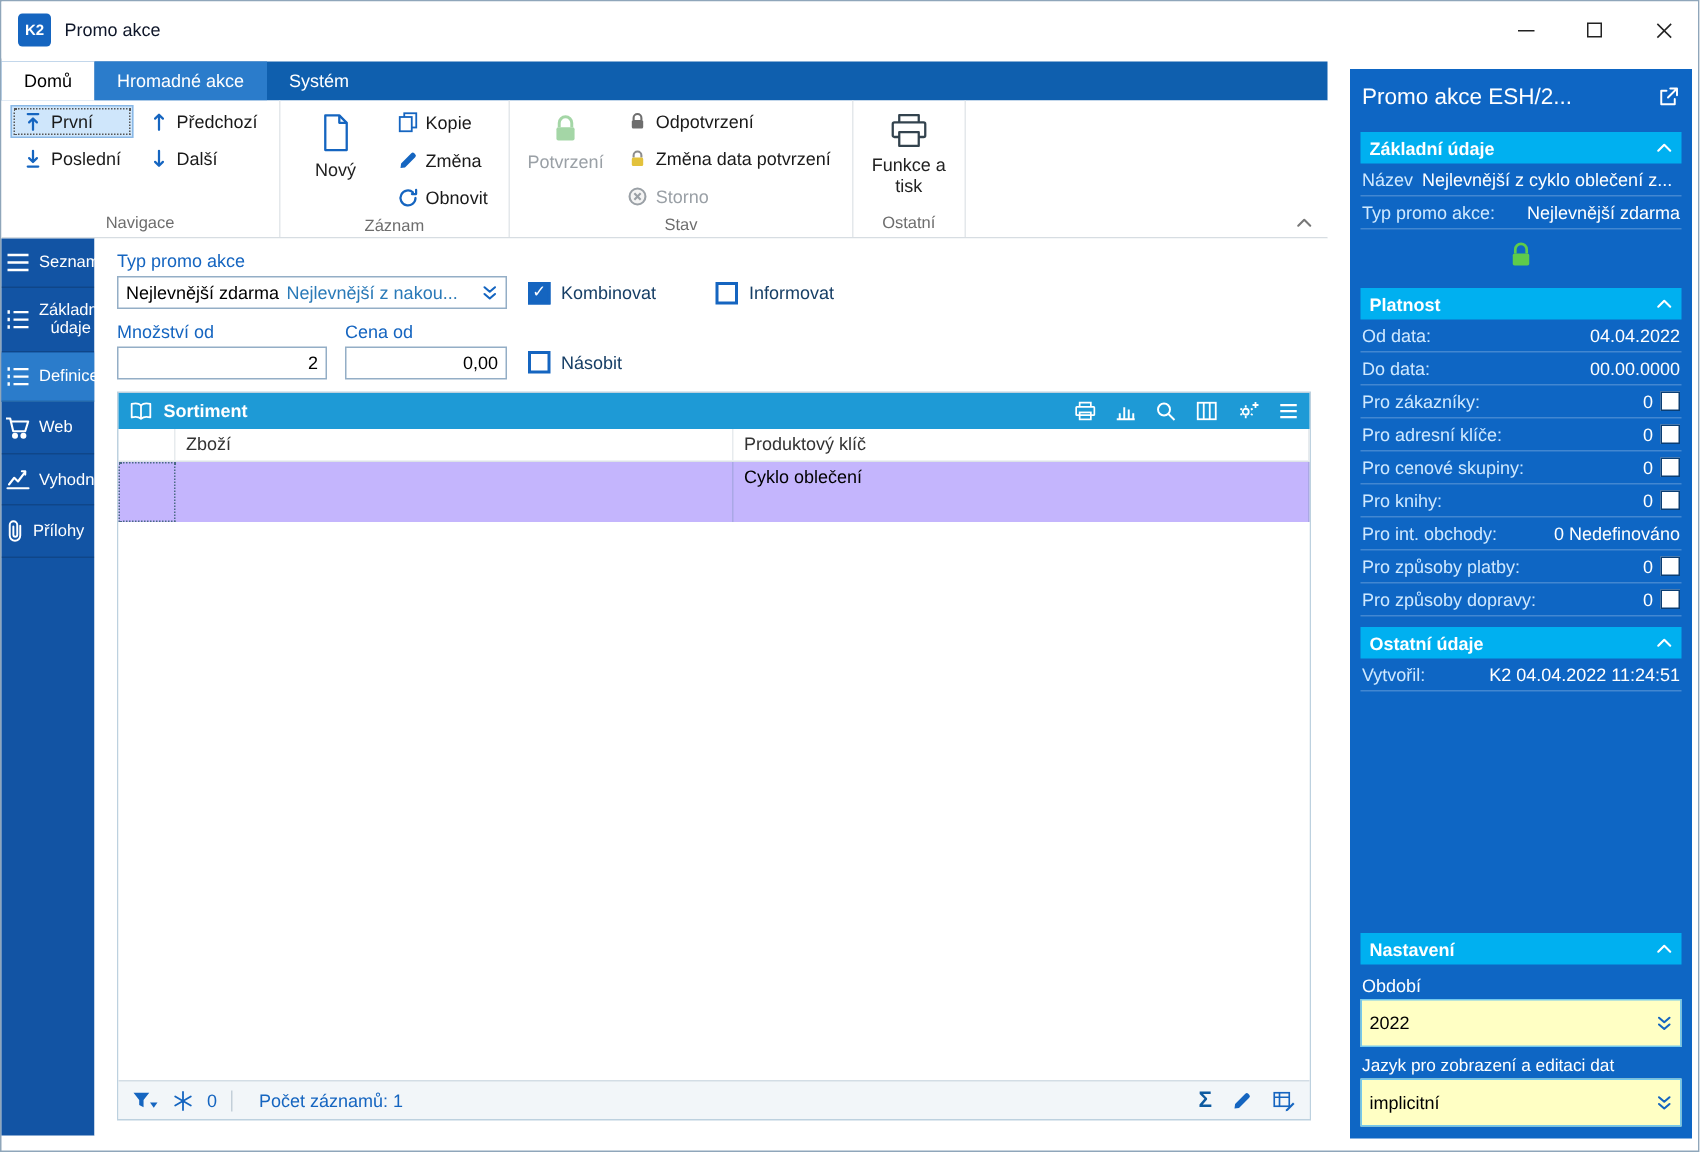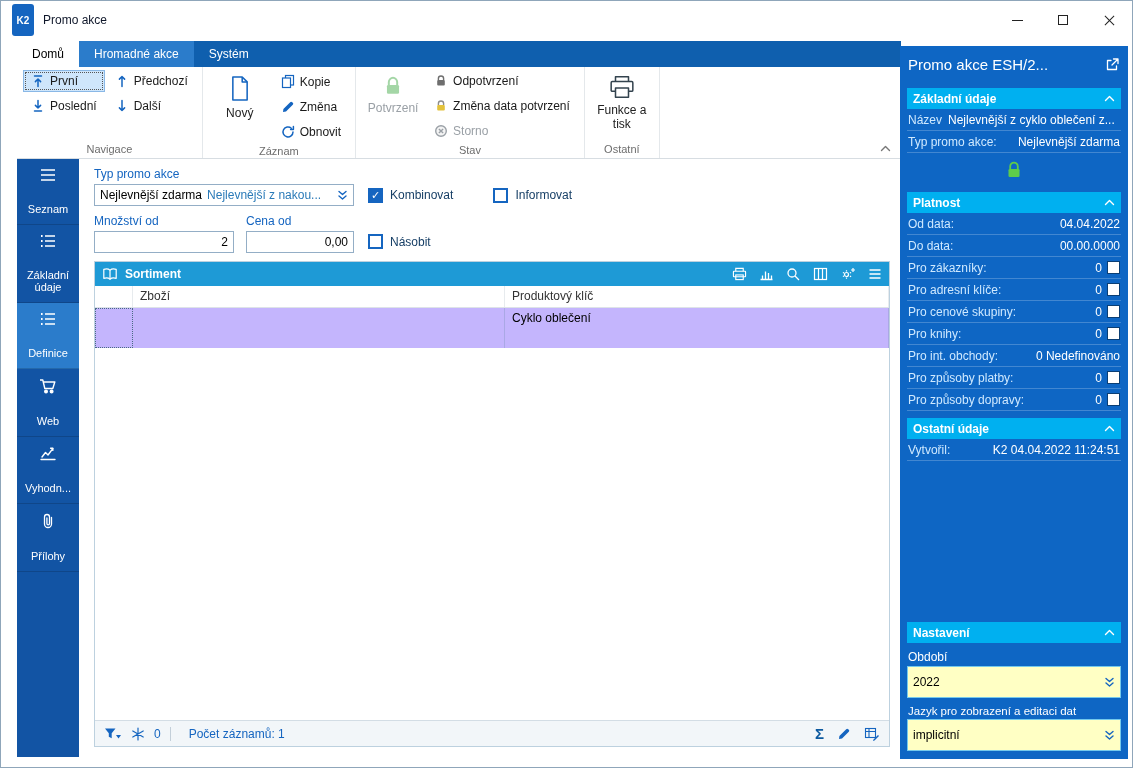--- a/index.html
+++ b/index.html
@@ -3,33 +3,33 @@
 <meta charset="utf-8">
 <style>
 *{box-sizing:border-box;margin:0;padding:0}
 html,body{width:1133px;height:768px}
 body{font-family:"Liberation Sans",sans-serif;font-size:12px;color:#222;background:#d6dbe0;position:relative}
 .window{position:absolute;inset:0;background:#fff;border:1px solid #8fa6ba}
 svg{display:block;flex-shrink:0}
 
 
 .titlebar{position:absolute;top:0;left:0;right:0;height:38px;display:flex;align-items:center;background:#fff}
-.k2-logo{width:22px;height:32px;margin:0 9px 0 11px;background:#1565c0;border-radius:3px;color:#fff;font-size:10px;font-weight:bold;display:flex;align-items:center;justify-content:center}
+.k2-logo{width:22px;height:22px;margin:0 9px 0 11px;background:#1565c0;border-radius:3px;color:#fff;font-size:10px;font-weight:bold;display:flex;align-items:center;justify-content:center}
 .title-text{font-size:12px;color:#0f172a}
 .win-controls{margin-left:auto;display:flex;height:100%}
 .win-btn{width:46px;height:100%;display:flex;align-items:center;justify-content:center}
 .min-glyph{width:11px;height:1px;background:#222}
 .max-glyph{width:10px;height:10px;border:1px solid #222}
 .close-glyph{position:relative;width:13px;height:13px}
 .close-glyph:before,.close-glyph:after{content:"";position:absolute;left:0;top:6px;width:13px;height:1px;background:#222}
 .close-glyph:before{transform:rotate(45deg)}
 .close-glyph:after{transform:rotate(-45deg)}
 
 
-.app-left{position:absolute;left:16px;top:40px;width:884px;bottom:10px;display:flex;flex-direction:column}
+.app-left{position:absolute;left:0;top:40px;width:884px;bottom:10px;display:flex;flex-direction:column}
 .tabbar{height:26px;background:#0f5fae;display:flex}
 .tab{padding:0 15px;display:flex;align-items:center;color:#fff;cursor:default}
 .tab.active{background:#fff;color:#000}
 .tab.hl{background:#2b7ccb}
 
 
 .ribbon{height:92px;background:#fff;border-bottom:1px solid #d7dde2;display:flex}
 .rgroup{display:flex;flex-direction:column;border-right:1px solid #e4e8eb;padding:3px 6px 0}
 .rgroup-body{flex:1;display:flex;align-items:flex-start;gap:2px}
 .rgroup-label{text-align:center;color:#6d6d6d;font-size:11px;padding:2px 0 3px}
@@ -39,21 +39,21 @@
 .sbtn.selected{background:#cfe6fb;border-color:#8ab8e6;outline:1px dotted #555;outline-offset:-3px}
 .bigbtn{width:62px;display:flex;flex-direction:column;align-items:center;gap:4px;padding:5px 2px 0;text-align:center;line-height:1.2;cursor:default}
 .disabled{color:#9aa0a6}
 .dim{opacity:.5}
 .filler{flex:1;border-right:none;position:relative}
 .collapse-btn{position:absolute;right:10px;bottom:6px;color:#777}
 
 
 .content{flex:1;display:flex;min-height:0}
 .sidebar{width:62px;background:#1254a4;display:flex;flex-direction:column}
-.side-item{display:flex;flex-direction:column;align-items:center;gap:21px;padding:9px 2px;color:#fff;font-size:11px;text-align:center;border-bottom:1px solid rgba(0,0,0,.16);cursor:default}
+.side-item{display:flex;flex-direction:row;align-items:center;gap:5px;padding:9px 2px;color:#fff;font-size:11px;text-align:center;border-bottom:1px solid rgba(0,0,0,.16);cursor:default}
 .side-item svg{color:#fff}
 .side-item.active{background:#2b7ccb}
 
 .form-area{flex:1;background:#fff;display:flex;flex-direction:column;min-width:0;padding:8px 11px 10px 15px}
 .flabel{color:#1565c0;margin-bottom:3px}
 .frow{display:flex;align-items:center}
 .combo{width:260px;height:22px;background:#fff;border:1px solid #94aec6;display:flex;align-items:center;gap:5px;padding:0 5px;overflow:hidden}
 .combo .primary{color:#000;white-space:nowrap}
 .combo .secondary{color:#2a7ab8;white-space:nowrap;overflow:hidden;flex:1}
 .combo svg,.rp-combo svg{color:#1565c0}

